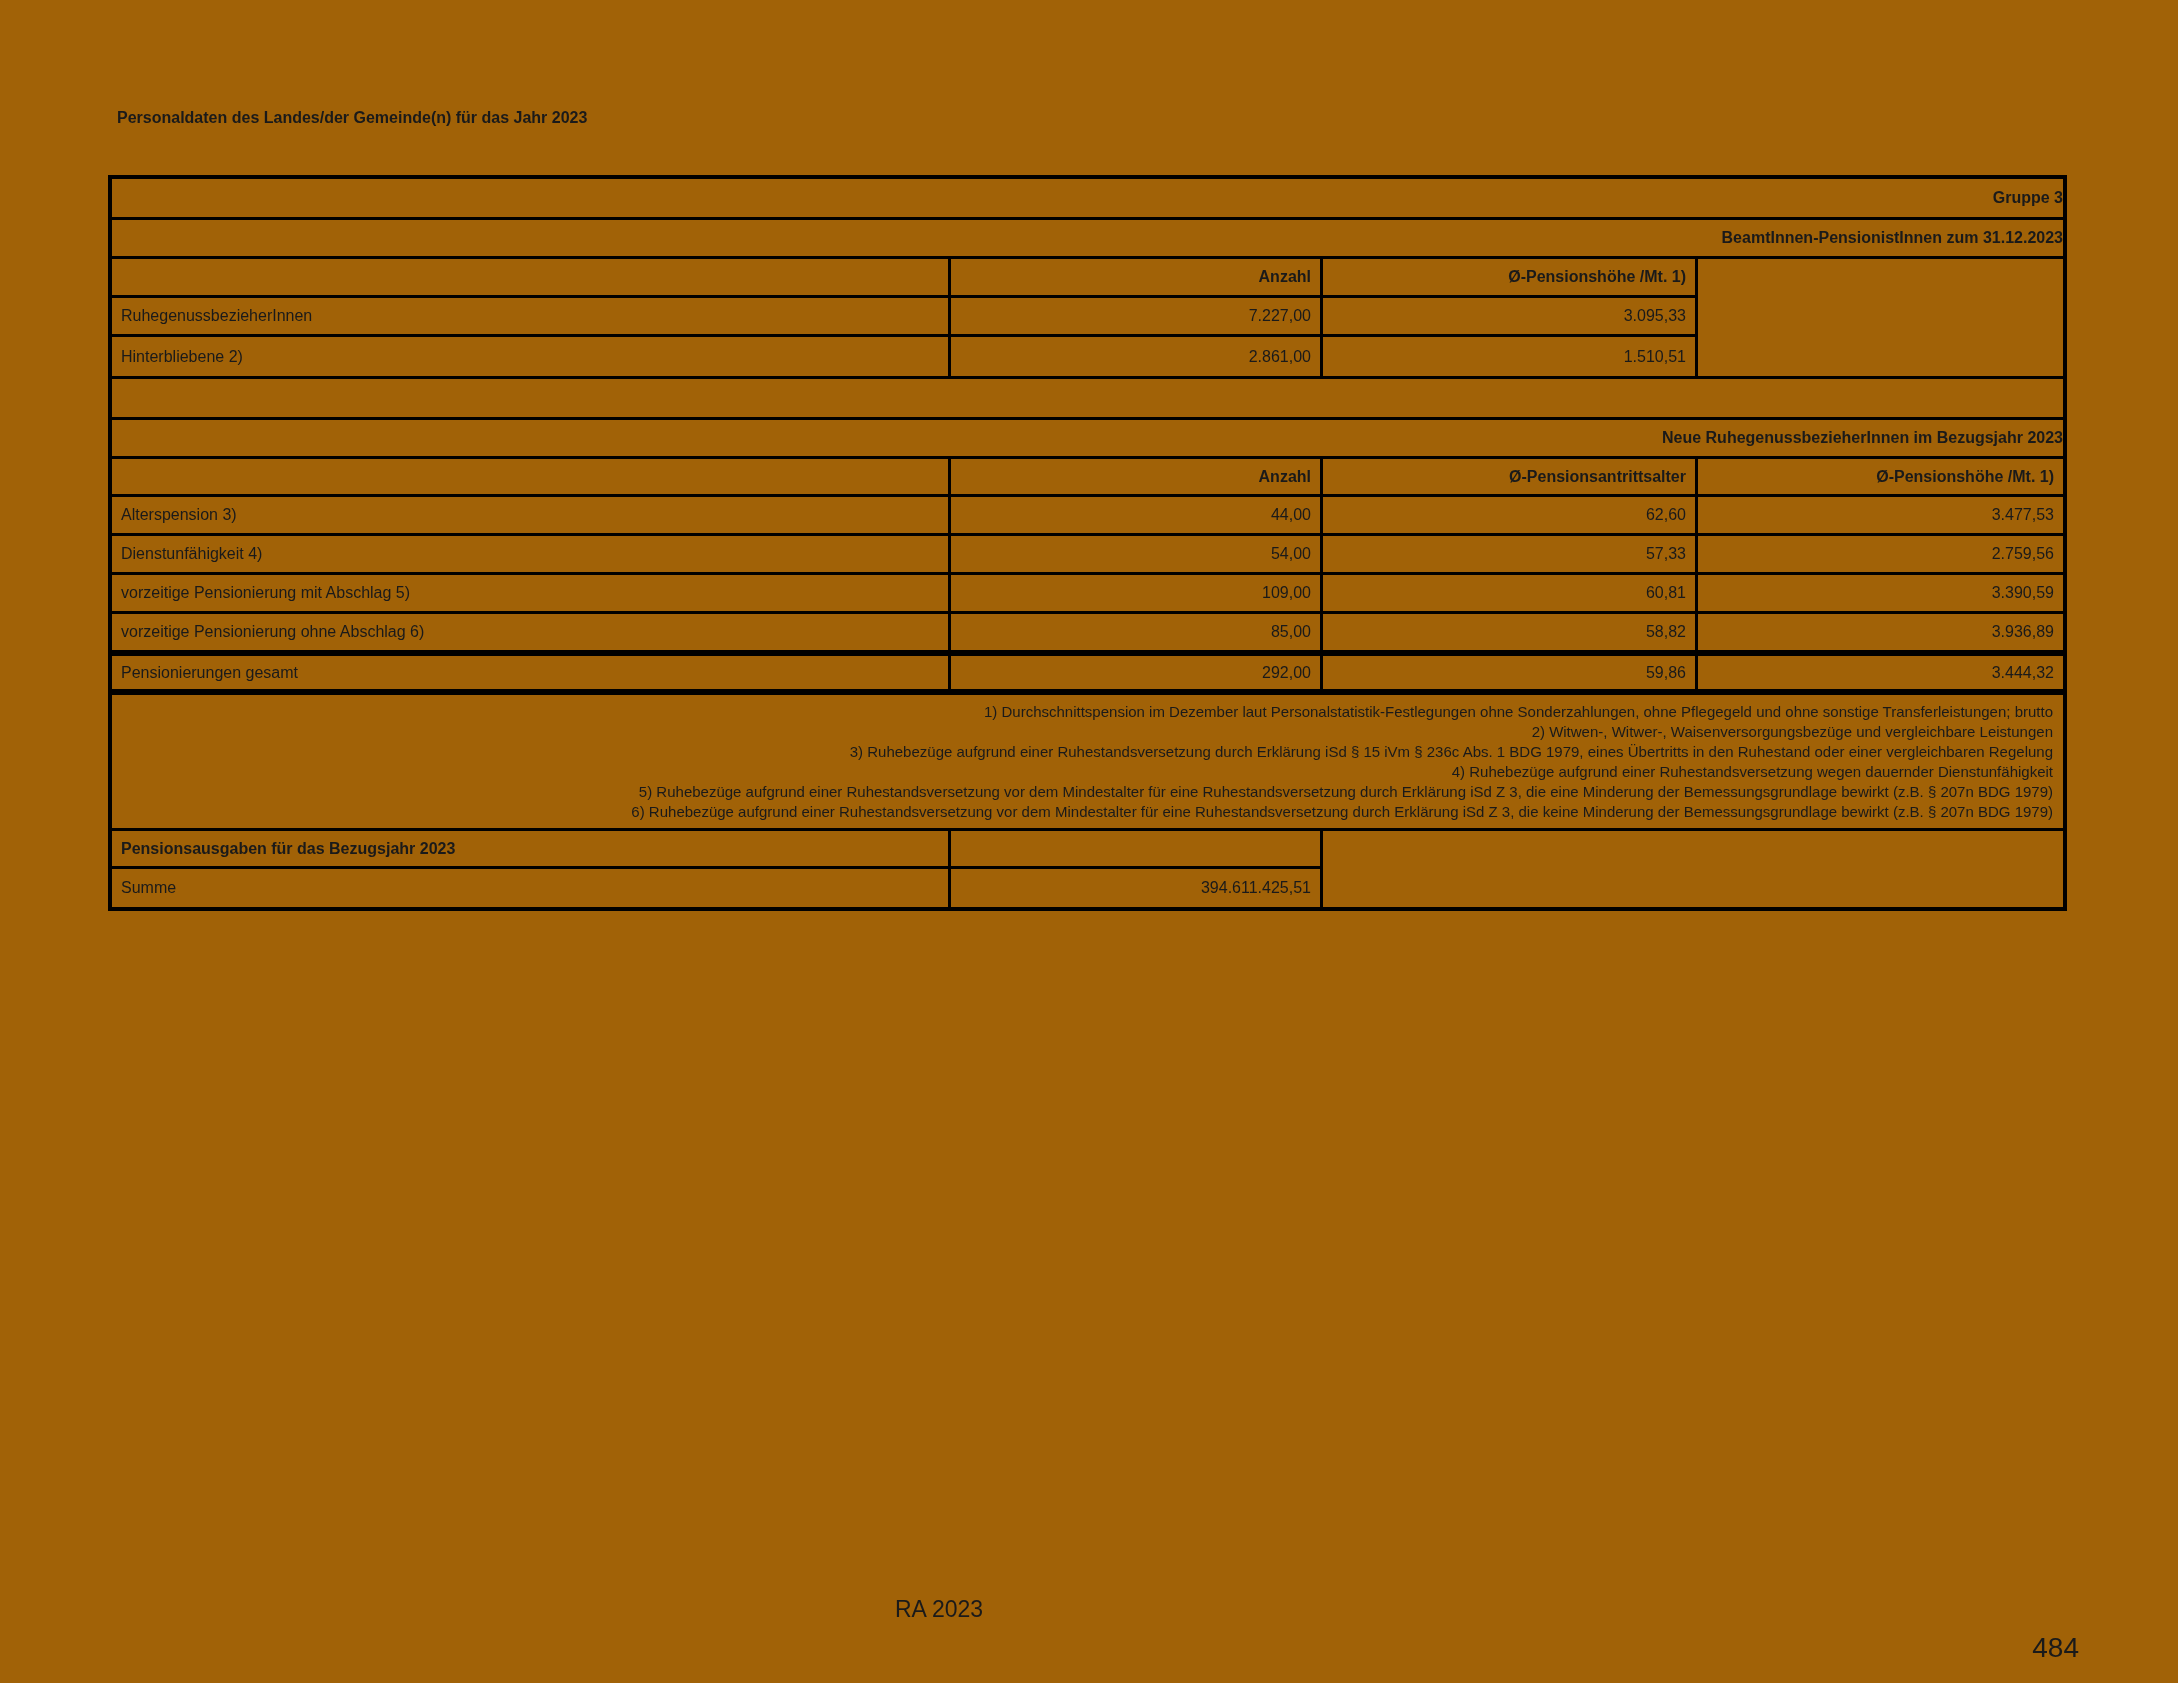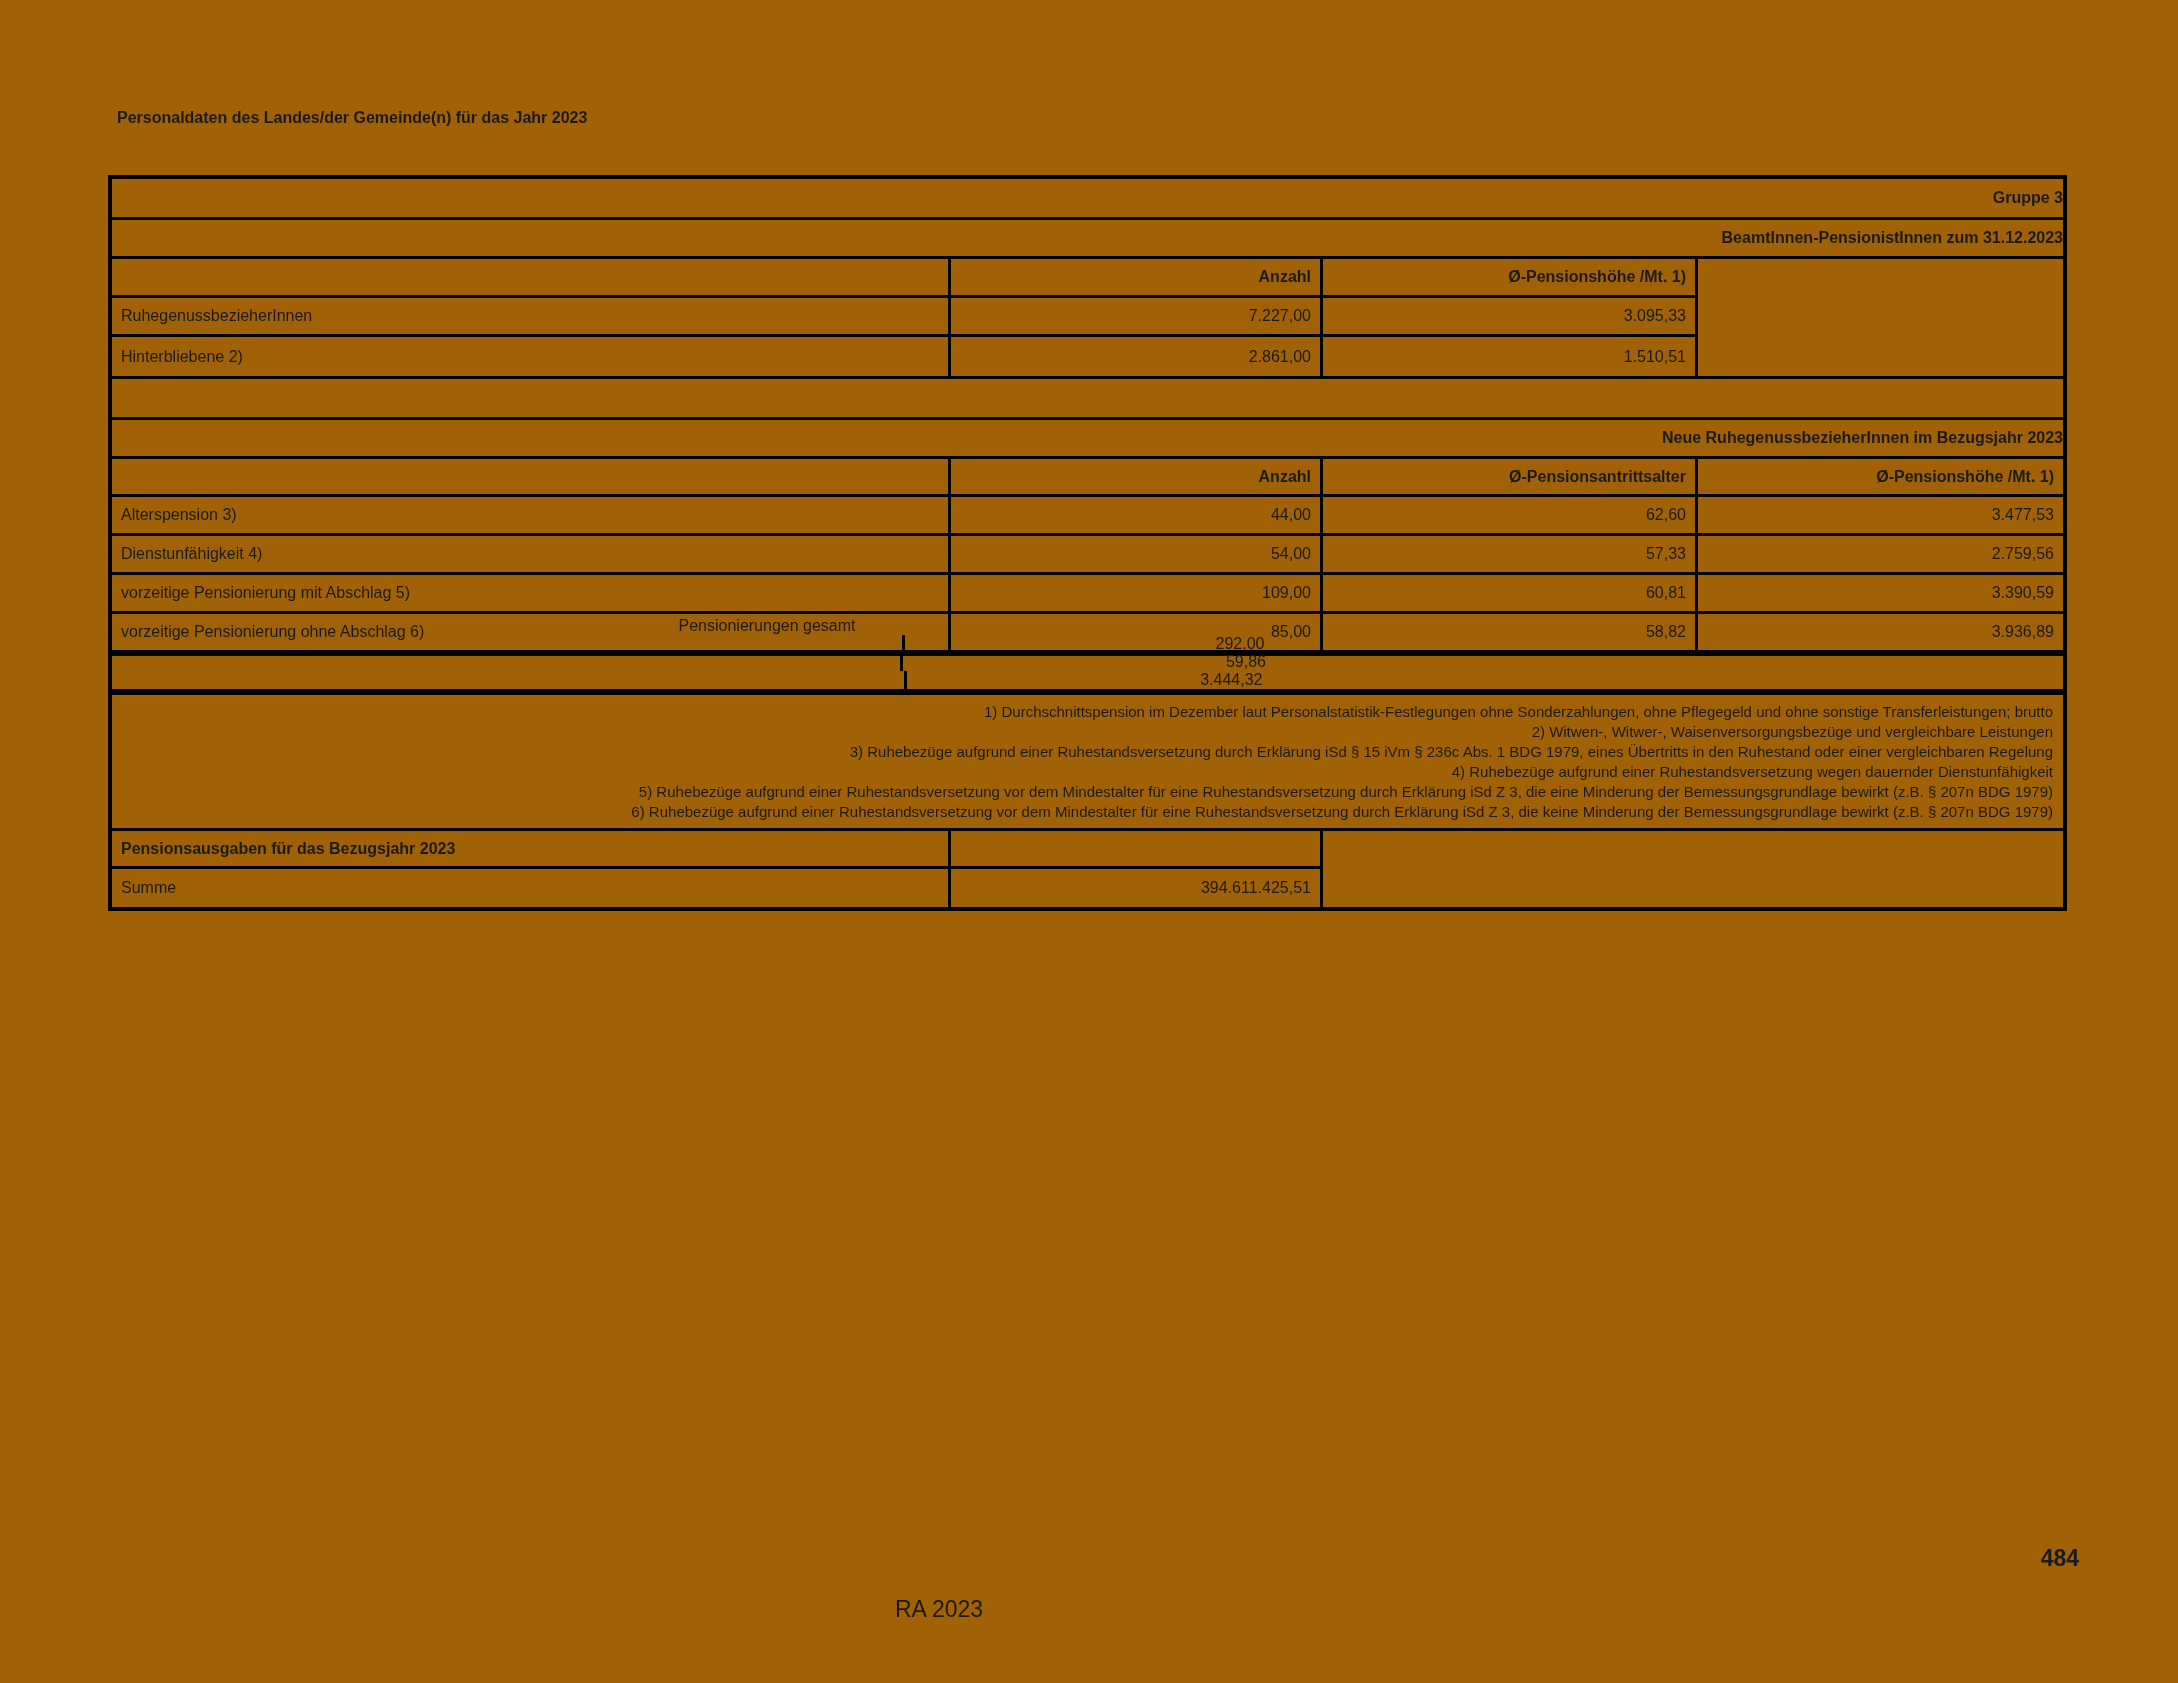--- a/index.html
+++ b/index.html
@@ -15,21 +15,21 @@
     position:absolute; left:117px; top:109px;
     font-size:16px; font-weight:bold; white-space:nowrap;
   }
   .big-table {
     position:absolute; left:108px; top:175px; width:1959px;
     border:4px solid #000;
     font-size:16px;
   }
   .row { display:flex; align-items:center;justify-content:flex-end; }
   .bb  { border-bottom:3px solid #000; }
-  .bt  { border-top:3px solid #000;flex-direction:column; }
+  .bt  { border-top:3px solid #000; }
   .full-row { padding-left:9px; }
   .h-gruppe { height:41px; }
   .h-sec    { height:39px; }
   .h-std    { height:39px; }
   .h-hdr    { height:38px; }
   .h-gap    { height:41px; }
   .bold { font-weight:bold; }
   .c1 { width:836px; height:100%; display:flex; align-items:center; padding-left:9px; }
   .c2 { width:372px; height:100%; display:flex; align-items:center; justify-content:flex-end; padding-right:9px; border-left:3px solid #000; }
   .c3 { width:375px; height:100%; display:flex; align-items:center; justify-content:flex-end; padding-right:9px; border-left:3px solid #000; }
@@ -51,23 +51,22 @@
   .t3left  { width:1211px; border-right:3px solid #000; }
   .t3row   { display:flex; height:38px; }
   .t3row.top { border-bottom:3px solid #000; }
   .t3left .c1 { width:836px; }
   .t3left .c2 { width:372px; }
   .footer-center {
     position:absolute; top:1596px; left:0; width:1878px;
     text-align:center; font-size:23px;
   }
   .footer-page {
-    position:absolute; top:1545px; right:99px;
-    font-size:23px;
-    font-weight:bold;
+    position:absolute; top:1632px; right:99px;
+    font-size:28px;
   }
 </style>
 </head>
 <body>
 
 <div class="page">
 
   <div class="doc-title">Personaldaten des Landes/der Gemeinde(n) für das Jahr 2023</div>
 
   <div class="big-table">

